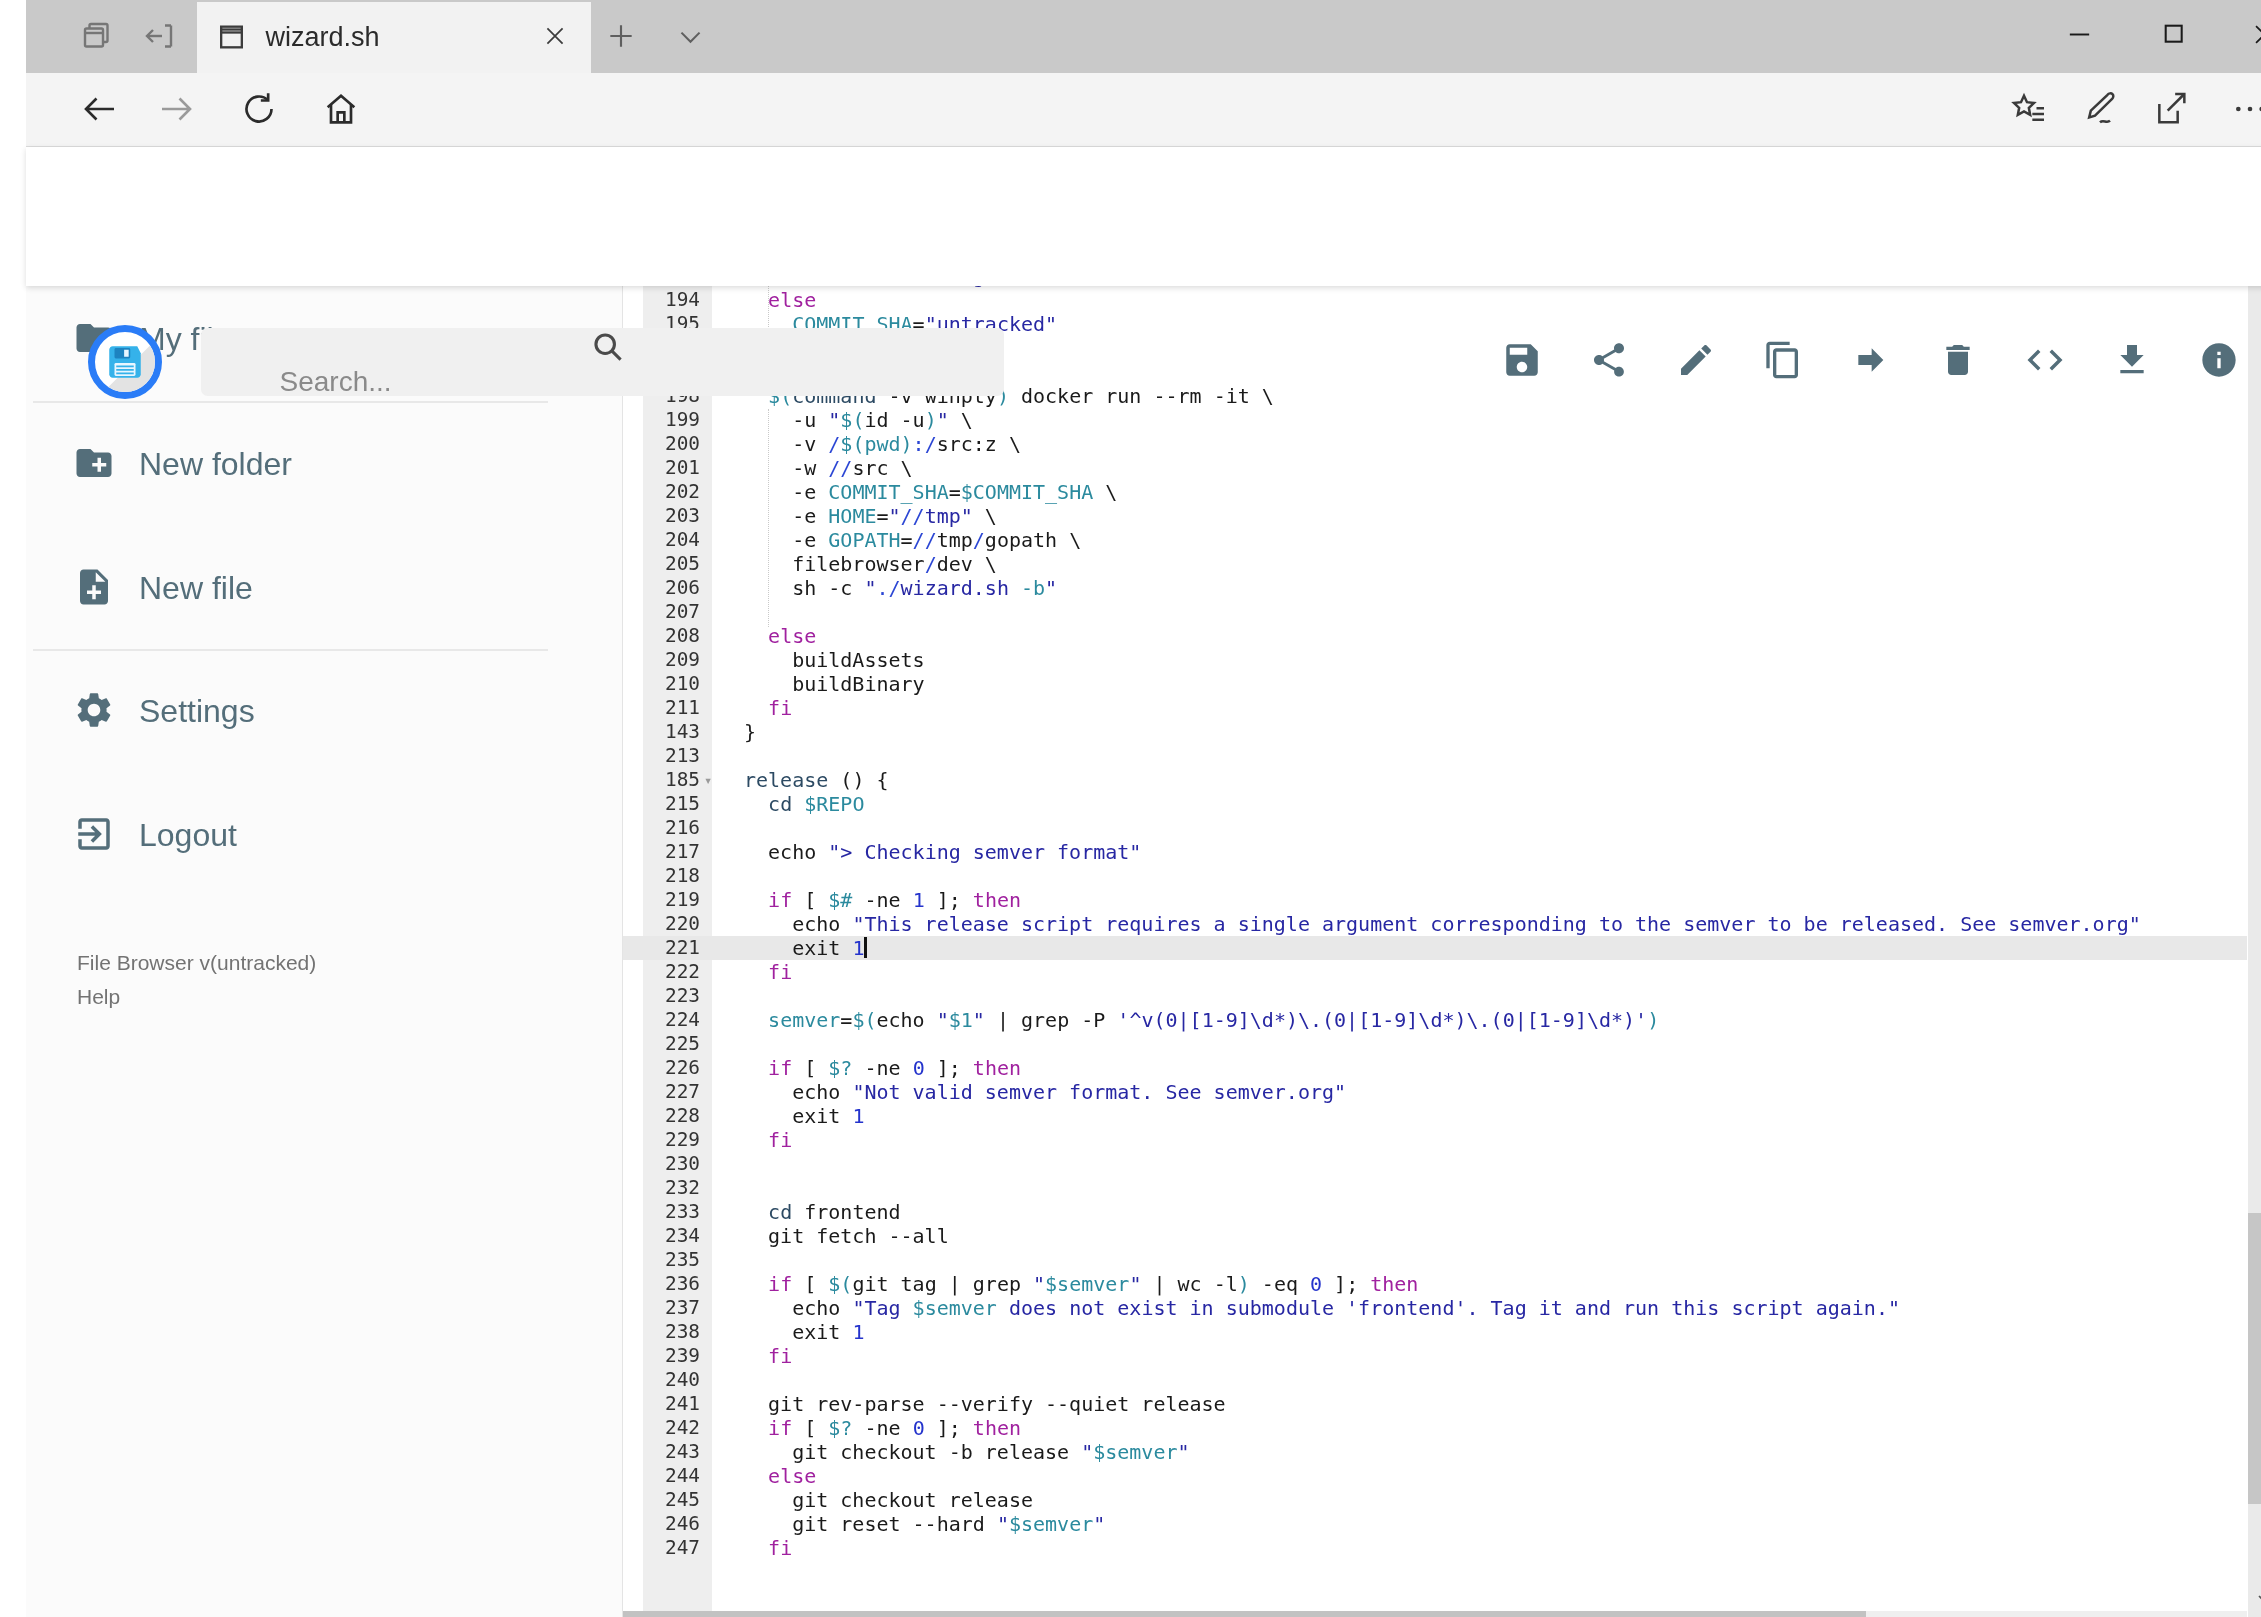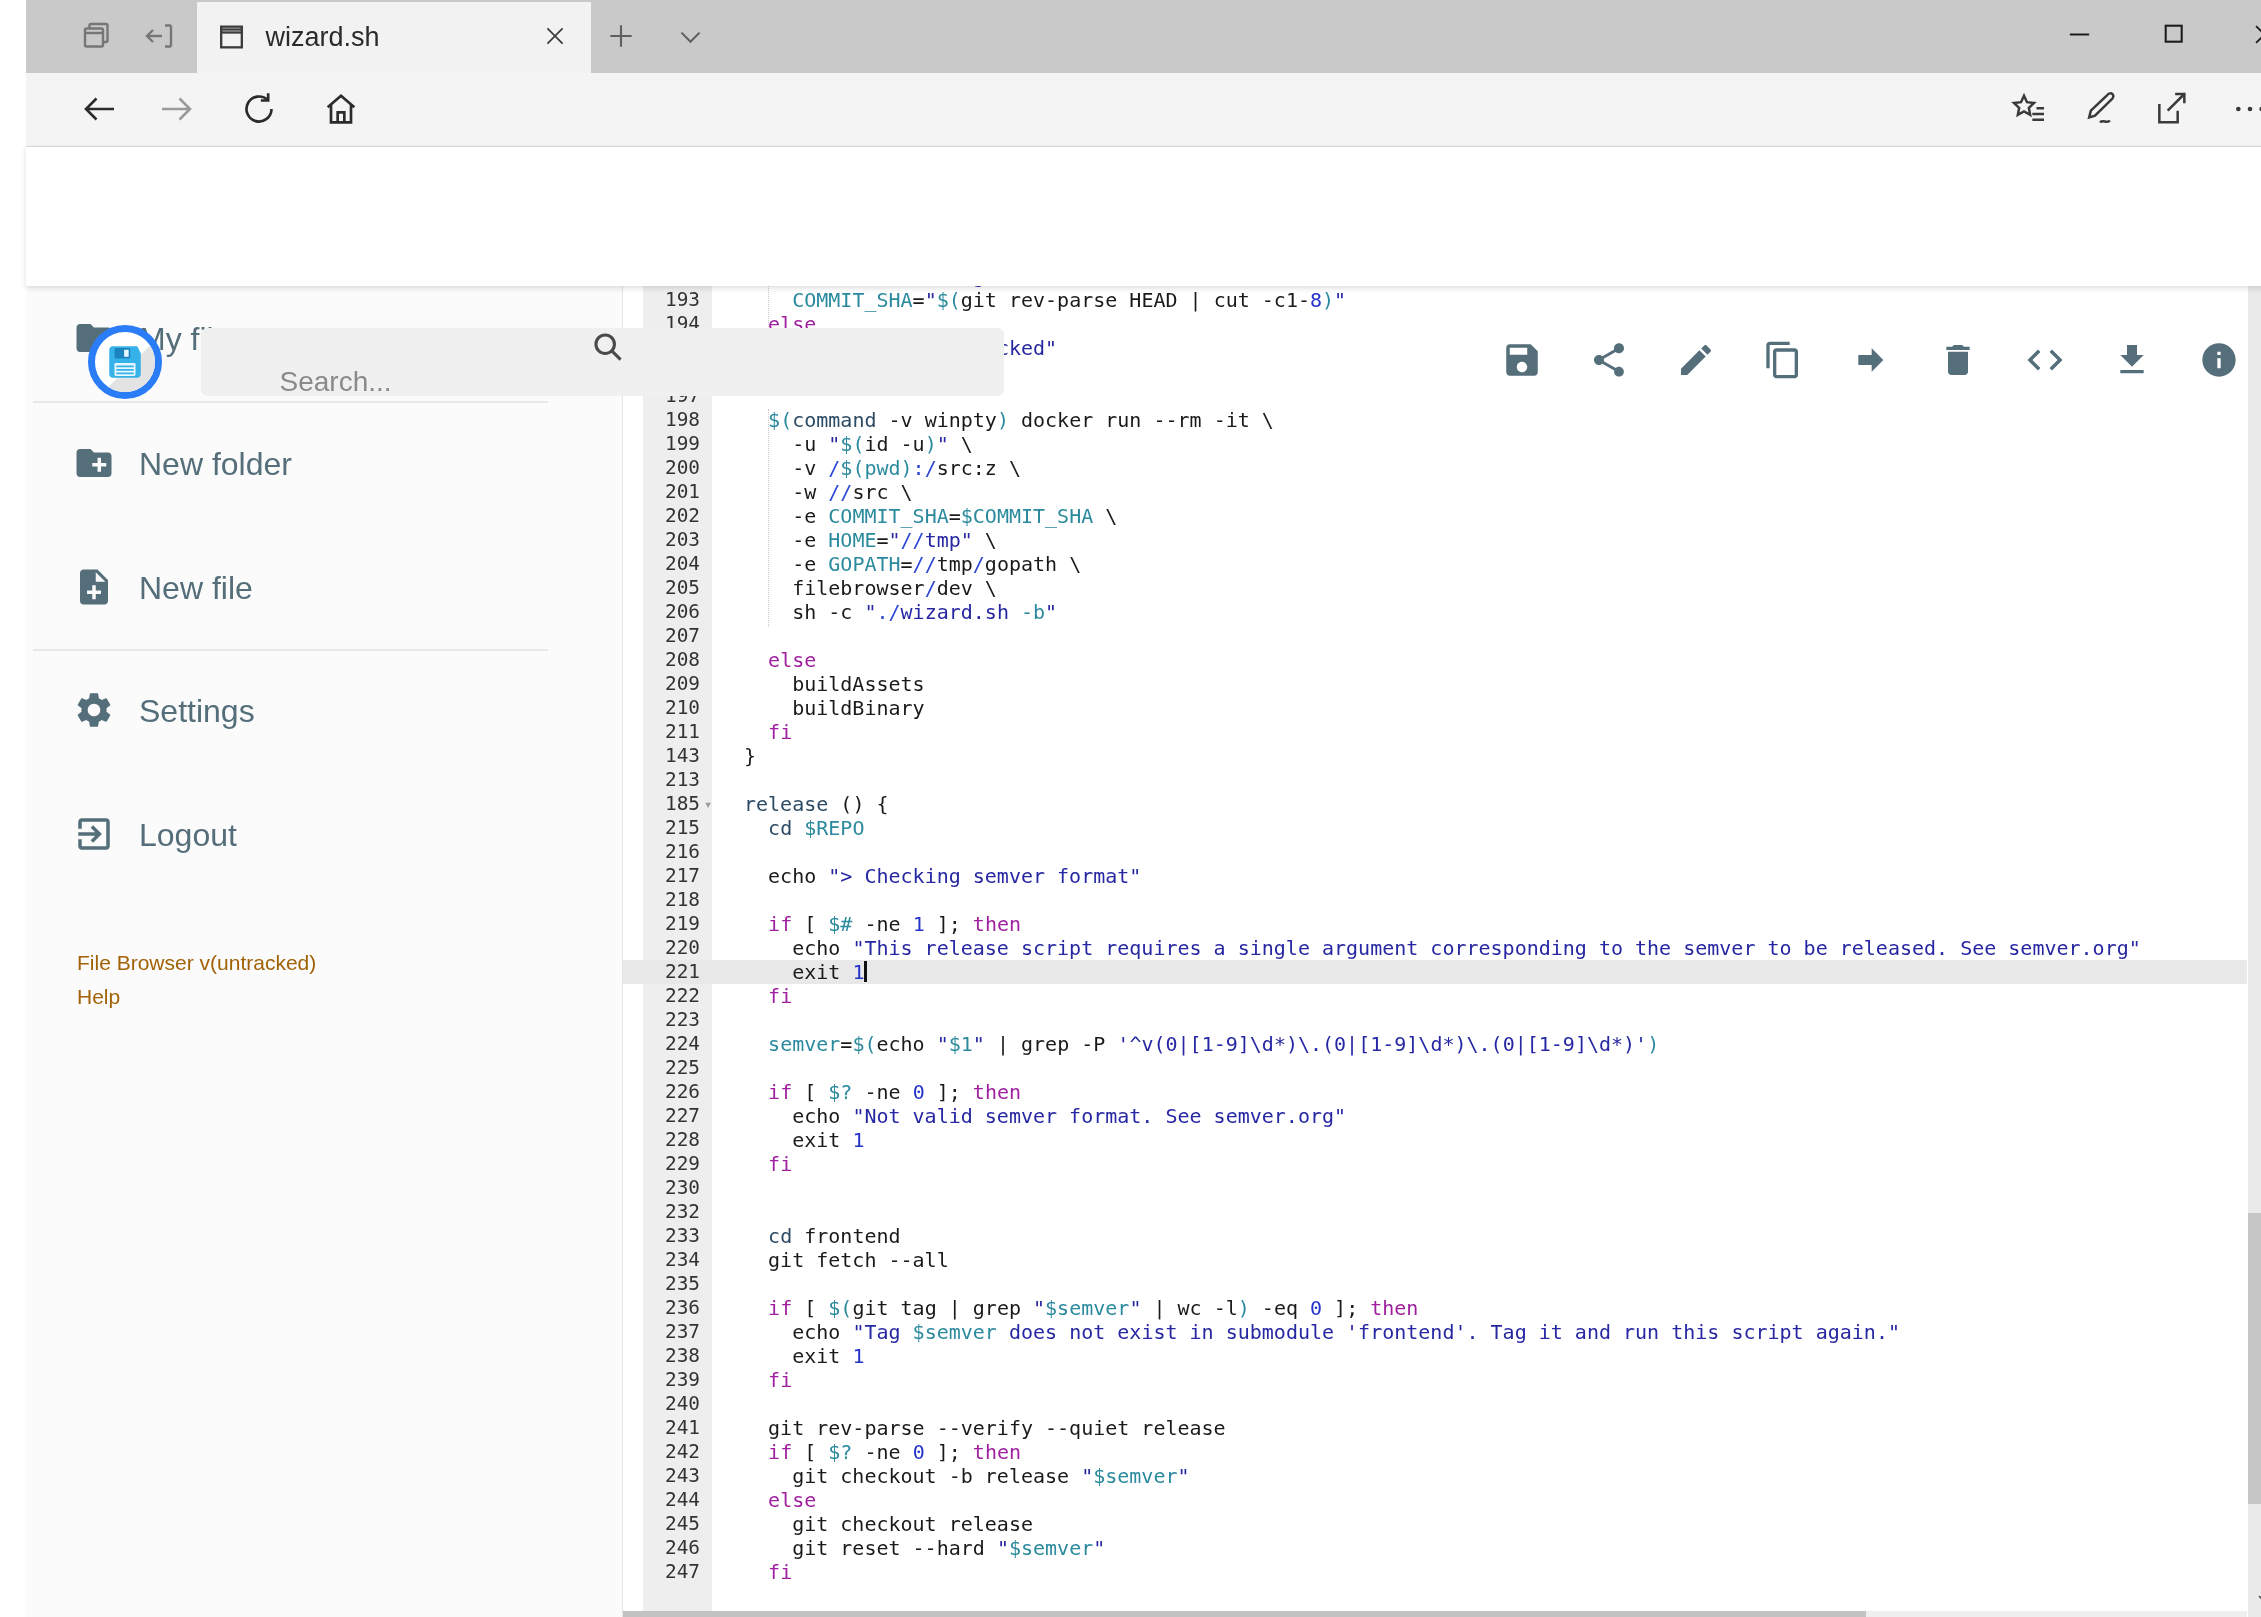--- a/index.html
+++ b/index.html
@@ -31,21 +31,21 @@
                    font-family:"Liberation Sans",sans-serif;}
   .searchbox input::placeholder{color:#8a8a8a;}
   .fbtool{width:87px;height:89px;top:170px;display:flex;align-items:center;justify-content:center;}
 
   
   .sidebar{left:0;top:286px;width:597px;height:1331px;background:#fbfbfb;border-right:1.6px solid #e4e4e4;box-sizing:border-box;}
   .side-item{position:absolute;left:0;width:565px;height:89px;display:flex;align-items:center;cursor:pointer;}
   .side-item .s-ic{margin-left:47px;}
   .side-item .s-label{margin-left:24px;font-size:32px;color:var(--slate,#546e7a);}
   .side-div{position:absolute;left:6.5px;width:515px;height:1.6px;background:#e8e8e8;}
-  .side-foot{position:absolute;left:51px;font-size:21px;color:#a16207;}
+  .side-foot{position:absolute;left:51px;font-size:21px;color:#737373;}
 
   
   .codewrap{left:597px;top:276px;width:1624px;height:1341px;background:#fff;overflow:hidden;}
   .gutterbg{position:absolute;left:20px;top:0;width:69px;height:1341px;background:var(--gutter,#eee);}
   .code-lines{position:absolute;left:0;top:-12px;width:1624px;}
   .crow{position:relative;height:24px;line-height:24px;font-family:"DejaVu Sans Mono",monospace;font-size:20px;white-space:pre;}
   .crow.active{background:var(--activeline,#e8e8e8);}
   .lnum{position:absolute;left:0;top:0;width:77px;text-align:right;color:var(--linenum,#333);font-size:19.4px;}
   .fold{position:absolute;left:81px;top:0;color:#9a9a9a;font-size:13.7px;}
   .ctext{display:block;margin-left:121px;color:var(--ctext,#1a1a1a);}
@@ -322,21 +322,20 @@
   <div class="side-foot" style="top:665px;">File Browser v(untracked)</div>
   <div class="side-foot" style="top:699px;">Help</div>
 </div>
 
 <div class="abs codewrap">
   <div class="gutterbg"></div>
   <div class="iguide" style="top:-12px;height:121px;"></div>
   <div class="iguide" style="top:133px;height:218px;"></div>
   <div class="code-lines">
       <div class="crow"><span class="lnum">192</span><span class="ctext"><span class="tk-k">if</span><span class="tk-d"> [ </span><span class="tk-s">"$(command -v git)"</span><span class="tk-d"> != </span><span class="tk-s">""</span><span class="tk-d"> ]; </span><span class="tk-k">then</span></span></div>
-      <div class="crow"><span class="lnum">193</span><span class="ctext"><span class="tk-d">    </span><span class="tk-v">COMMIT_SHA</span><span class="tk-d">=</span><span class="tk-s">"</span><span class="tk-v">$(</span><span class="tk-d">git rev-parse HEAD | cut -c1-</span><span class="tk-n">8</span><span class="tk-v">)</span><span class="tk-s">"</span></span></div>
       <div class="crow"><span class="lnum">194</span><span class="ctext"><span class="tk-d">  </span><span class="tk-k">else</span></span></div>
       <div class="crow"><span class="lnum">195</span><span class="ctext"><span class="tk-d">    </span><span class="tk-v">COMMIT_SHA</span><span class="tk-d">=</span><span class="tk-s">"untracked"</span></span></div>
       <div class="crow"><span class="lnum">196</span><span class="ctext"><span class="tk-d">  </span><span class="tk-k">fi</span></span></div>
       <div class="crow"><span class="lnum">197</span><span class="ctext"></span></div>
       <div class="crow"><span class="lnum">198</span><span class="ctext"><span class="tk-d">  </span><span class="tk-v">$(</span><span class="tk-f">command</span><span class="tk-d"> -v winpty</span><span class="tk-v">)</span><span class="tk-d"> docker run --rm -it \</span></span></div>
       <div class="crow"><span class="lnum">199</span><span class="ctext"><span class="tk-d">    -u </span><span class="tk-s">"</span><span class="tk-v">$(</span><span class="tk-d">id -u</span><span class="tk-v">)</span><span class="tk-s">"</span><span class="tk-d"> \</span></span></div>
       <div class="crow"><span class="lnum">200</span><span class="ctext"><span class="tk-d">    -v </span><span class="tk-b">/</span><span class="tk-v">$(pwd)</span><span class="tk-b">:/</span><span class="tk-d">src:z \</span></span></div>
       <div class="crow"><span class="lnum">201</span><span class="ctext"><span class="tk-d">    -w </span><span class="tk-b">//</span><span class="tk-d">src \</span></span></div>
       <div class="crow"><span class="lnum">202</span><span class="ctext"><span class="tk-d">    -e </span><span class="tk-v">COMMIT_SHA</span><span class="tk-d">=</span><span class="tk-v">$COMMIT_SHA</span><span class="tk-d"> \</span></span></div>
       <div class="crow"><span class="lnum">203</span><span class="ctext"><span class="tk-d">    -e </span><span class="tk-v">HOME</span><span class="tk-d">=</span><span class="tk-s">"</span><span class="tk-b">//</span><span class="tk-s">tmp"</span><span class="tk-d"> \</span></span></div>

